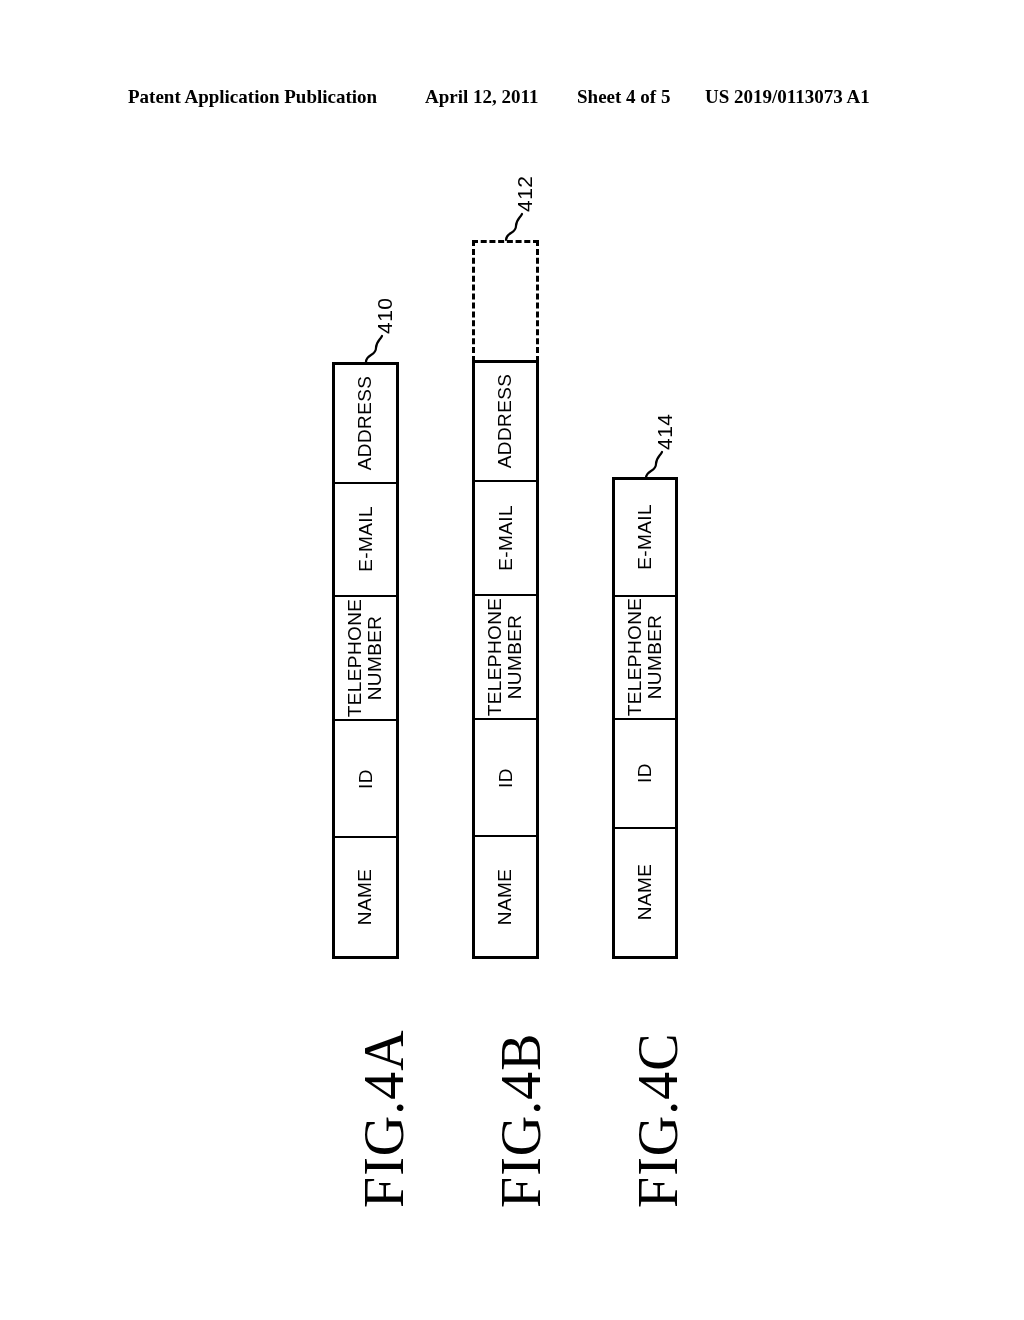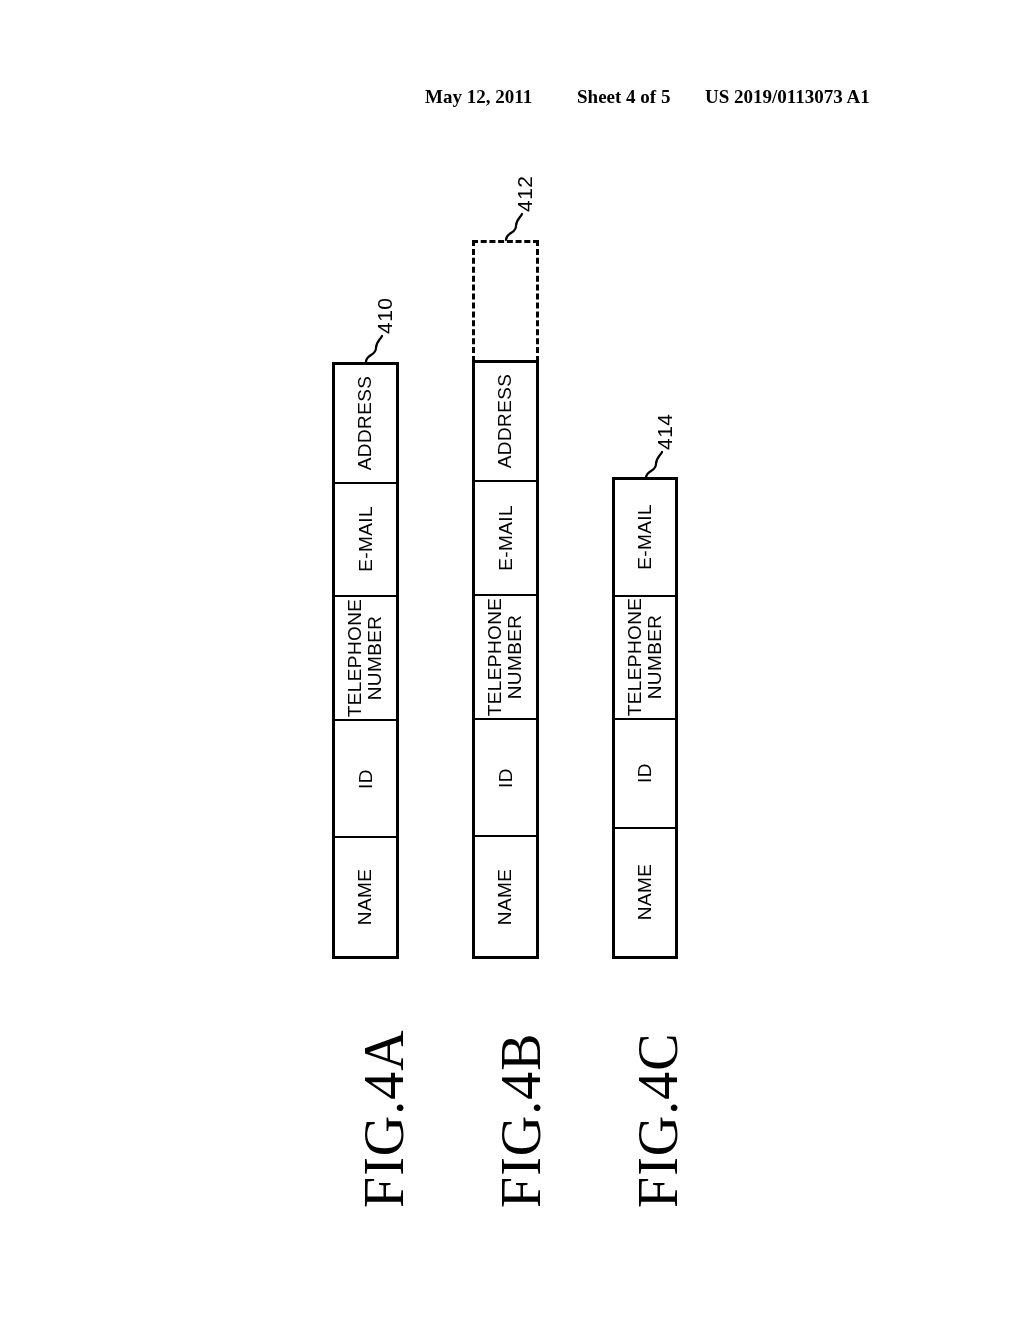--- a/index.html
+++ b/index.html
@@ -104,21 +104,22 @@
     white-space: nowrap;
     letter-spacing: 1px;
   }
 </style>
 </head>
 <body>
 
 <div id="page">
 
   <div class="hdr">
-    <span class="hdr-date">May 12, 2011</span>
+    <span class="hdr-pub">Patent Application Publication</span>
+    <span class="hdr-date">April 12, 2011</span>
     <span class="hdr-sheet">Sheet 4 of 5</span>
     <span class="hdr-num">US 2019/0113073 A1</span>
   </div>
 
   <div class="fig-table" style="left:332px; top:362px; width:67px; height:597px;">
     <div class="cell" style="height:120px;">
       <div class="cell-label">
         <span>ADDRESS</span>
       </div>
     </div>

